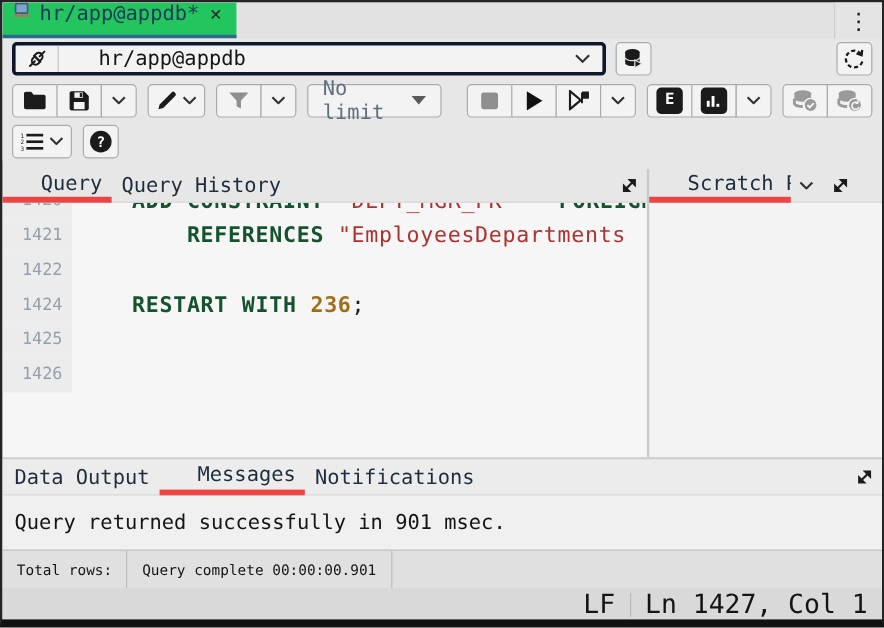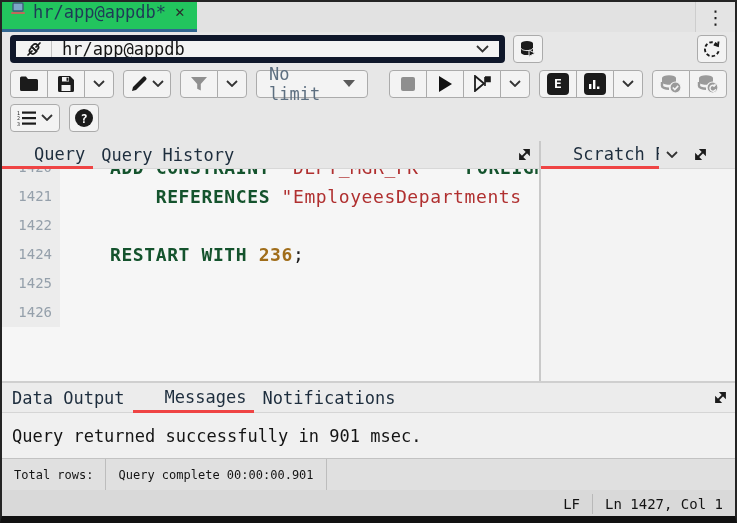--- a/index.html
+++ b/index.html
@@ -17,21 +17,21 @@
              border-bottom:3px solid #326690; background:#22c55e; cursor:pointer; }
   .doc-tab .title { color:#1f3a57; font-size:17px; }
   .doc-tab .close { color:#2b2b2b; font-size:16px; padding:0 2px; }
   .tabbar .spacer { flex:1; }
   .kebab { width:40px; display:flex; align-items:center; justify-content:center;
            border-left:1px solid #cdcdcd; background:#e4e4e4; color:#1c1c1c;
            font-size:19px; letter-spacing:0; cursor:pointer; }
   
   .connrow { height:34px; flex:0 0 34px; display:flex; align-items:center; padding:0 8px; gap:8px; background:#e7e7e7; }
   .conn-combo { height:28px; width:495px; display:flex; align-items:center;
-                background:#f3f3f3; border:6px solid #0f172a; border-radius:4px; overflow:hidden; }
+                background:#f3f3f3; border:3px solid #0f172a; border-radius:4px; overflow:hidden;gap:23px; }
   .conn-ico { width:36px; align-self:stretch; display:flex; align-items:center; justify-content:center;
               border-right:1px solid #c2c2c2; }
   .conn-val { padding:0 10px; flex:1; color:#141414; font-size:17px; white-space:nowrap; }
   .conn-chev { width:34px; display:flex; align-items:center; justify-content:center; }
   .btn { height:28px; min-width:38px; background:#f3f3f3; border:1px solid #ababab;
          border-radius:4px; display:flex; align-items:center; justify-content:center;
          gap:4px; padding:0 6px; cursor:pointer; }
   .btn.narrow { min-width:30px; padding:0 3px; }
   .group { display:flex; }
   .group .btn { border-radius:0; margin-left:-1px; }
@@ -52,21 +52,21 @@
   .stop-sq { width:14px; height:14px; background:#8f8f8f; border-radius:2px; }
   .play-tri { width:0; height:0; border-top:8px solid transparent; border-bottom:8px solid transparent;
               border-left:13px solid #111; }
   .midgap { width:4px; }
   
   .panelrow { height:28px; flex:0 0 28px; display:flex; align-items:stretch; margin-top:7px; }
   .panel-left { width:537px; display:flex; align-items:stretch; border-bottom:1px solid #d8d8d8; }
   .panel-right { flex:1; display:flex; align-items:stretch; border-bottom:1px solid #d8d8d8; border-left:2px solid #c9c9c9; }
   .ptab { display:flex; align-items:center; padding:0 8px; color:#1d2d3d; font-size:17px;
           white-space:nowrap; cursor:pointer; }
-  .ptab.active { border-bottom:3px solid #ef4444; margin-bottom:-1px;padding-left:32px; }
+  .ptab.active { border-bottom:5px solid #ef4444; margin-bottom:-1px;padding-left:32px; }
   .pexp { display:flex; align-items:center; justify-content:center; width:30px; cursor:pointer; }
   .pchev { display:flex; align-items:center; justify-content:center; width:26px; cursor:pointer; }
   .scratch-tab { overflow:hidden; max-width:118px; }
   
   .editor-zone { height:212px; flex:0 0 212px; display:flex; overflow:hidden; }
   .editor { width:537px; overflow:hidden; background:#f6f6f6; position:relative; }
   .code-scroll { margin-top:-16px; }
   .cl { display:flex; height:29px; line-height:29px; white-space:pre; }
   .ln { width:58px; flex:0 0 58px; background:#ececec; color:#95a0ab; text-align:right;
         padding-right:8px; font-size:14px; }
@@ -84,21 +84,21 @@
   .outtabs .spacer { flex:1; }
   .msgarea { height:45px; flex:0 0 45px; background:#f0f0f0; display:flex; align-items:center;
              padding:0 10px; font-size:17px; color:#141414; }
   
   .status1 { height:32px; flex:0 0 32px; background:#e0e0e0; border-top:1px solid #c2c2c2;
              display:flex; align-items:stretch; }
   .scell { display:flex; align-items:center; padding:0 12px; font-size:12px; color:#141414;
            border-right:1px solid #bdbdbd; white-space:nowrap; }
   .status2 { height:28px; flex:0 0 28px; background:#d9d9d9; display:flex; align-items:center;
              justify-content:flex-end; }
-  .s2cell { padding:0 12px; font-size:14px; color:#141414; white-space:nowrap; }
+  .s2cell { padding:0 12px; font-size:22px; color:#141414; white-space:nowrap; }
   .s2sep { width:1px; height:20px; background:#b9b9b9; }
   svg { display:block; }
 </style>
 </head>
 <body>
 
 <div id="app">
 
   <div class="tabbar">
     <div class="doc-tab">

